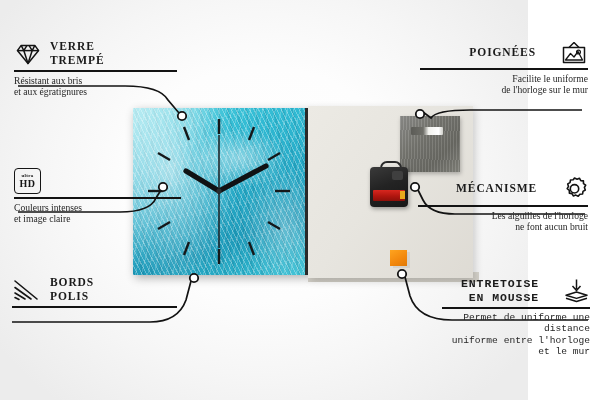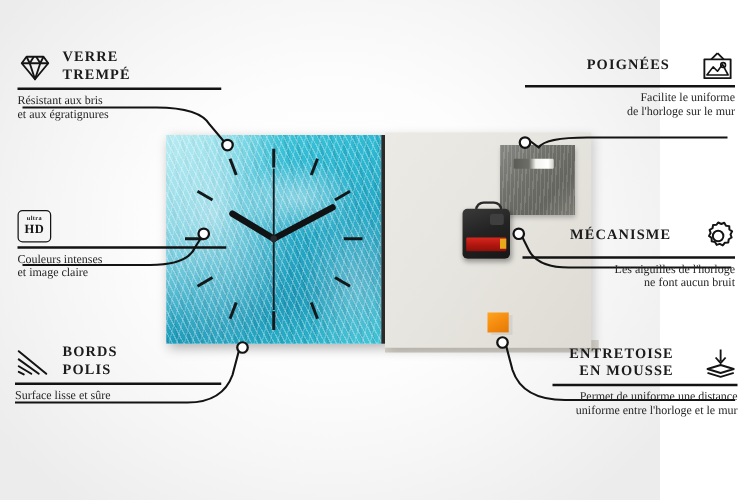--- a/index.html
+++ b/index.html
@@ -238,23 +238,20 @@
             <line x1="3" y1="19.5" x2="7" y2="21.5"></line>
           </g>
         </svg>
       </span>
       <span class="c-title">
         <span>BORDS</span><br>
         <span>POLIS</span>
       </span>
     </div>
     <div class="c-rule" style="width:165px;"></div>
-    <div class="c-desc">
-      <span>Surface lisse et sûre</span>
-    </div>
   </div>
 
   <div class="callout right" style="left:420px;top:40px;width:168px;">
     <div class="c-head">
       <span class="c-title">
         <span>POIGNÉES</span><br>
       </span>
       <span class="ico">
         <svg width="28" height="25" viewBox="0 0 28 25">
           <g fill="none" stroke="#141414" stroke-width="1.5" stroke-linejoin="round">
@@ -287,21 +284,21 @@
         </svg>
       </span>
     </div>
     <div class="c-rule" style="width:170px;"></div>
     <div class="c-desc">
       <span>Les aiguilles de l'horloge</span><br>
       <span>ne font aucun bruit</span>
     </div>
   </div>
 
-  <div class="callout right" style="left:442px;top:277px;width:148px;">
+  <div class="callout right" style="left:442px;top:277px;width:148px;font-family:Liberation Mono, monospace;">
     <div class="c-head">
       <span class="c-title">
         <span>ENTRETOISE</span><br>
         <span>EN MOUSSE</span>
       </span>
       <span class="ico">
         <svg width="27" height="26" viewBox="0 0 27 26">
           <g fill="none" stroke="#141414" stroke-width="1.5" stroke-linejoin="round">
             <path d="M13.5,1.5 L13.5,11 M9.5,8 L13.5,12.5 L17.5,8"></path>
             <path d="M13.5,14 L24,17.2 L13.5,20.4 L3,17.2 Z"></path>

